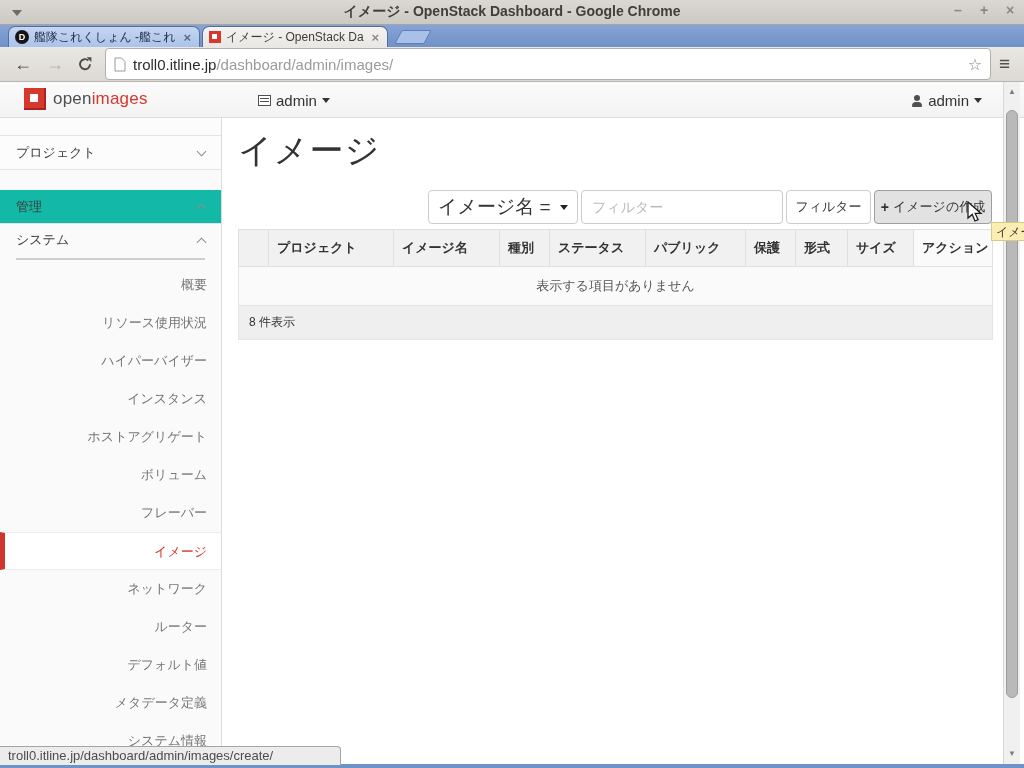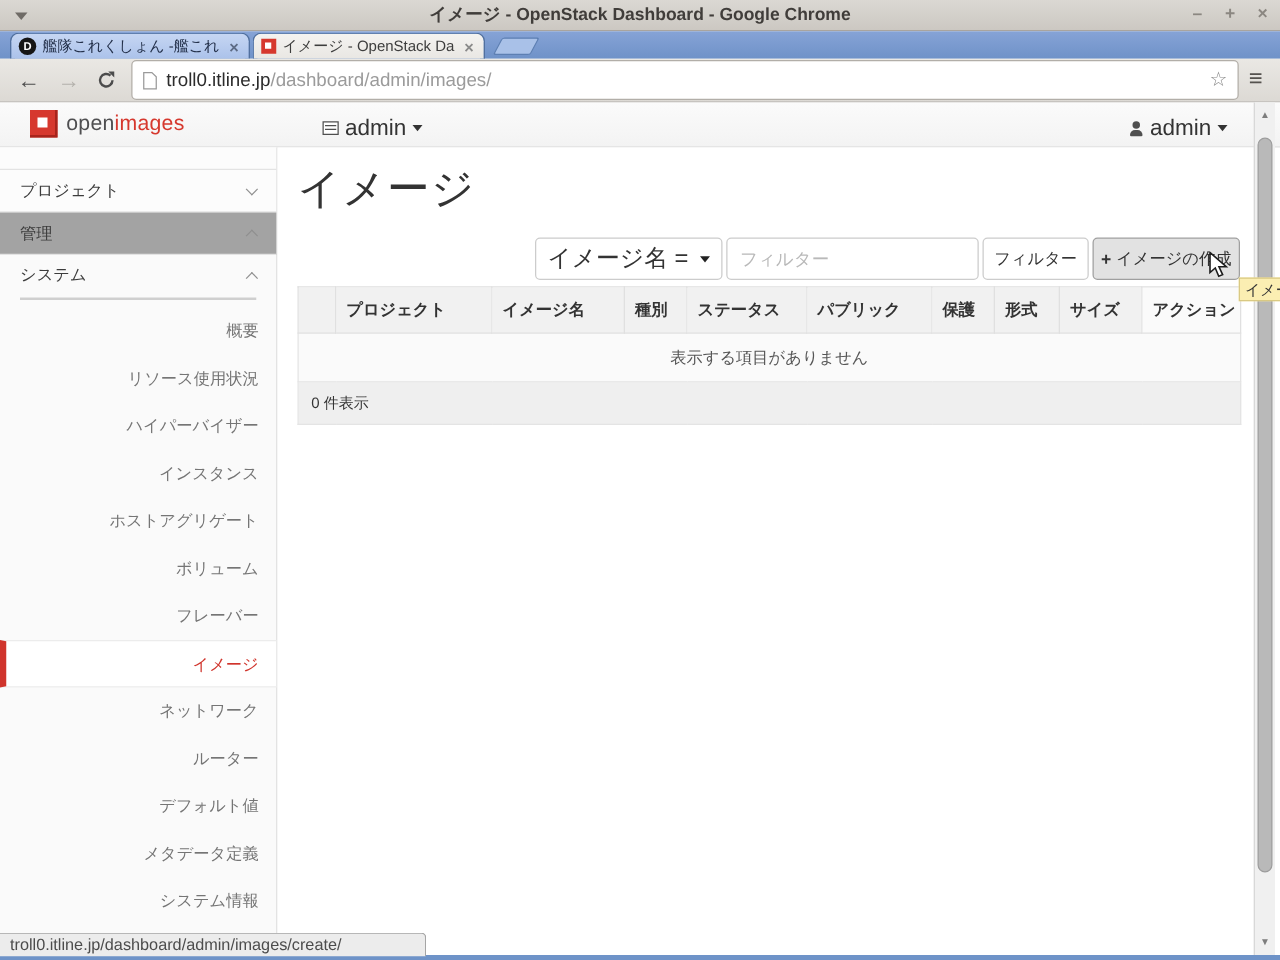--- a/index.html
+++ b/index.html
@@ -53,40 +53,40 @@
   .appheader { position:absolute; top:82px; left:0; right:0; height:36px;
     background:linear-gradient(#fbfbfb,#f3f3f3); border-bottom:1px solid #dddddd; }
   .brand { position:absolute; left:24px; top:6px; display:flex; align-items:center; }
   .brand-mark { width:22px; height:22px; background:#d6382e; position:relative; margin-right:7px;
     box-shadow:inset -2px -2px 0 #a8241c; }
   .brand-mark::after { content:''; position:absolute; left:6px; top:6px; width:8px; height:8px; background:#fff; }
   .brand-text { font-size:17px; letter-spacing:0.2px; }
   .brand-open { color:#4f4f51; }
   .brand-stack { color:#d6382e; }
   .hdr-menu { position:absolute; top:10px; display:flex; align-items:center; gap:5px;
-    font-size:18px; color:#333; }
+    font-size:15px; color:#333; }
   .hdr-menu.project { left:258px; }
   .hdr-menu.user { right:42px; }
   .caret-down { width:0; height:0; border:4px solid transparent; border-top:5px solid #333; margin-top:4px; }
   .table-icon { width:13px; height:11px; border:1px solid #4f4f4f; background:#fff; position:relative; }
   .table-icon::before { content:''; position:absolute; left:1px; right:1px; top:2px; height:1px;
     background:#4f4f4f; box-shadow:0 3px 0 #4f4f4f; }
   .person-icon { width:12px; height:12px; position:relative; }
   .person-icon::before { content:''; position:absolute; top:0; left:3px; width:6px; height:6px;
     border-radius:50%; background:#4f4f4f; }
   .person-icon::after { content:''; position:absolute; bottom:0; left:1px; width:10px; height:5px;
     border-radius:4px 4px 1px 1px; background:#4f4f4f; }
 
   
   .sidebar { position:absolute; top:118px; left:0; width:222px; bottom:4px;
     background:#fafafa; border-right:1px solid #dcdcdc; font-size:13px; }
   .side-top { height:18px; border-bottom:1px solid #e3e3e3; background:#fcfcfc; }
   .side-section { height:34px; display:flex; align-items:center; justify-content:space-between;
     padding:0 16px; color:#3c3c3c; border-bottom:1px solid #e3e3e3; background:#fcfcfc; }
-  .side-section.admin { background:#a3a3a3; }
+  .side-section.admin { background:#14b8a6;margin-top:20px; }
   .side-sub { height:32px; display:flex; align-items:center; justify-content:space-between;
     padding:0 16px; color:#3c3c3c; background:transparent; }
   .side-rule { height:2px; background:#cfcfcf; margin:2px 16px 6px 16px; }
   .chev { width:7px; height:7px; border-right:1.5px solid #8f8f8f; border-bottom:1.5px solid #8f8f8f; display:inline-block; }
   .chev.down { transform:rotate(45deg); margin-top:-3px; }
   .chev.up { transform:rotate(-135deg); margin-top:4px; }
   .side-item { height:38px; line-height:38px; text-align:right; padding-right:14px;
     color:#757575; cursor:pointer; }
   .side-item.active { background:#ffffff; color:#d0342c; border-left:5px solid #d0342c;
     border-top:1px solid #ececec; border-bottom:1px solid #ececec; padding-right:14px; }
@@ -278,21 +278,21 @@
           <th>形式</th>
           <th>サイズ</th>
           <th class="col-actions">アクション</th>
         </tr>
       </thead>
       <tbody>
         <tr>
           <td class="empty-cell" colspan="10">表示する項目がありません</td>
         </tr>
         <tr>
-          <td class="footer-cell" colspan="10">0 件表示</td>
+          <td class="footer-cell" colspan="10">8 件表示</td>
         </tr>
       </tbody>
     </table>
   </div>
 
   <div class="scrollbar">
     <div class="sb-arrow up">▲</div>
     <div class="sb-thumb"></div>
     <div class="sb-arrow down">▼</div>
   </div>

